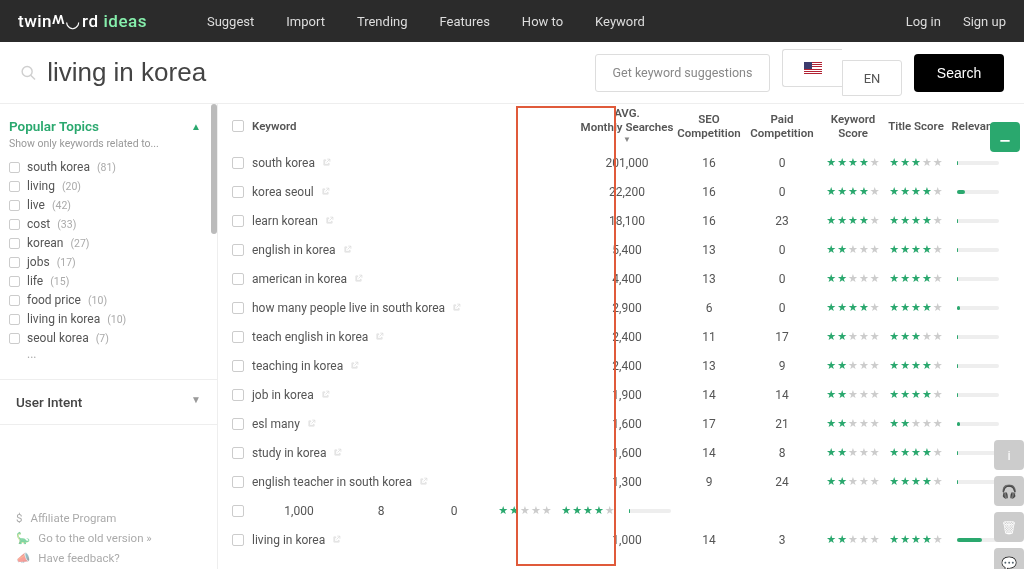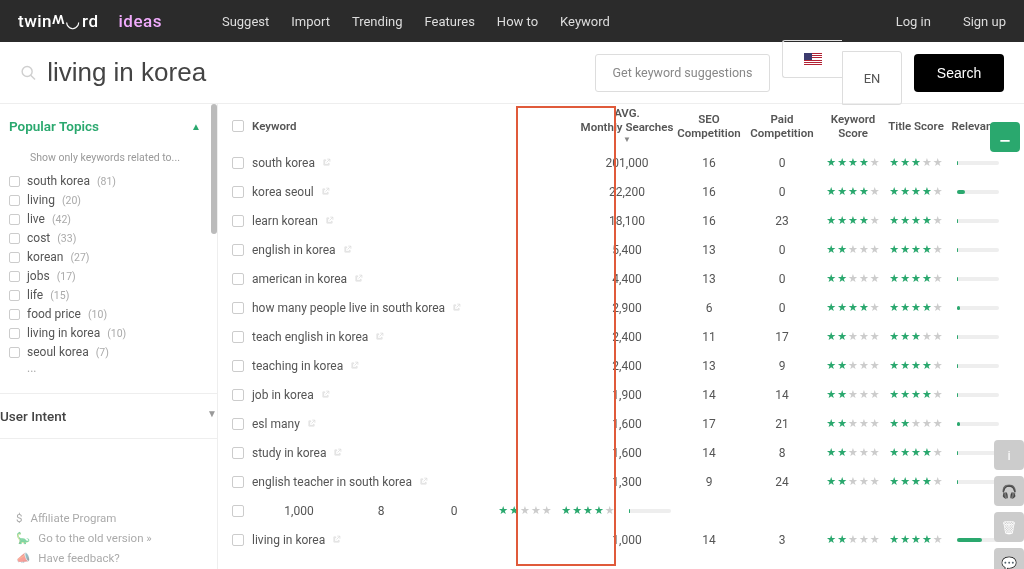--- a/index.html
+++ b/index.html
@@ -2,55 +2,55 @@
 <html><head>
 <meta charset="utf-8">
 <style>
 * { margin: 0; padding: 0; box-sizing: border-box; }
 body { font-family: -apple-system, BlinkMacSystemFont, "Segoe UI", Roboto, Arial, sans-serif; font-size: 13px; color: #333; background: #fff; width: 1024px; height: 569px; overflow: hidden; position: relative; }
 
 
 .topnav { background: #2b2b2b; color: #ddd; height: 42px; display: flex; align-items: center; padding: 0 18px; }
 .logo { font-size: 17px; font-weight: 500; color: #fff; letter-spacing: .5px; }
 .logo .w { display:inline-block; transform: scaleY(-1); }
-.logo .ideas { color: #f0abfc; margin-left: 20px; }
-.navlinks { display: flex; gap: 22px; margin-left: 60px; font-size: 13px; }
+.logo .ideas { color: #86efac; margin-left: 5px; }
+.navlinks { display: flex; gap: 32px; margin-left: 60px; font-size: 13px; }
 .navlinks span { color: #ddd; cursor: pointer; }
 .spacer { flex: 1; }
-.authlinks { display: flex; gap: 32px; font-size: 13px; }
+.authlinks { display: flex; gap: 22px; font-size: 13px; }
 .authlinks span { color: #ddd; cursor: pointer; }
 
 
 .searchbar { height: 62px; border-bottom: 1px solid #eee; display: flex; align-items: center; padding: 0 20px; gap: 12px; }
 .searchwrap { flex: 1; display: flex; align-items: center; gap: 10px; }
 .searchicon { width: 18px; height: 18px; opacity: .4; }
 .searchinput { border: none; outline: none; font-size: 26px; color: #444; font-weight: 300; width: 100%; }
 .sugg { border: 1px solid #ddd; height: 38px; width: 175px; display: flex; align-items: center; justify-content: center; color: #888; font-size: 12.5px; border-radius: 3px; }
 .flagbox { border: 1px solid #ddd; height: 38px; width: 60px; display: flex; align-items: center; justify-content: center; border-radius: 3px 0 0 3px; border-right: none; }
-.langbox { border: 1px solid #ddd; height: 54px; width: 60px; display: flex; align-items: center; justify-content: center; color: #555; font-size: 13px; border-radius: 0 3px 3px 0; margin-top: 11px; }
+.langbox { border: 1px solid #ddd; height: 36px; width: 60px; display: flex; align-items: center; justify-content: center; color: #555; font-size: 13px; border-radius: 0 3px 3px 0; margin-top: 11px; }
 .flag { width: 18px; height: 12px; background: linear-gradient(to bottom, #b22234 7.7%, #fff 7.7% 15.4%, #b22234 15.4% 23.1%, #fff 23.1% 30.8%, #b22234 30.8% 38.5%, #fff 38.5% 46.2%, #b22234 46.2% 53.9%, #fff 53.9% 61.5%, #b22234 61.5% 69.2%, #fff 69.2% 76.9%, #b22234 76.9% 84.6%, #fff 84.6% 92.3%, #b22234 92.3%); position: relative; }
 .flag::before { content:''; position:absolute; top:0; left:0; width:8px; height:6.5px; background:#3c3b6e; }
 .searchbtn { background: #000000; color: #fff; height: 38px; width: 90px; border: none; border-radius: 4px; font-size: 14px; cursor: pointer; }
 
 
 .main { display: flex; height: calc(569px - 104px); }
 
 
 .sidebar { width: 218px; border-right: 1px solid #eee; position: relative; display:flex; flex-direction:column; }
 .scrollthumb { position:absolute; right:0; top:0; width:6px; height:130px; background:#bbb; border-radius:3px; }
 .sidepad { padding: 14px 16px 0 9px; }
 .popular { color: #2aa86e; font-size: 13.5px; font-weight: 600; display:flex; justify-content:space-between; align-items:center; }
 .popular .caret { color:#2aa86e; font-size:10px; }
-.subtext { color: #999; font-size: 10.5px; margin-top: 17px; text-align: center; }
+.subtext { color: #999; font-size: 10.5px; margin-top: 3px; }
 .topiclist { margin-top: 10px; display: flex; flex-direction: column; gap: 5px; }
 .topic { display: flex; align-items: center; gap: 7px; color: #555; font-size: 12px; }
 .topic .cb { width: 11px; height: 11px; border: 1px solid #ccc; border-radius: 2px; flex-shrink:0; }
 .topic .cnt { color: #aaa; font-size: 10.5px; }
 .dots { color:#aaa; margin-left:18px; margin-top:2px; font-size:12px;}
-.intent { border-top:1px solid #eee; border-bottom:1px solid #eee; padding:14px 0; margin-top:18px; font-size:13.5px; color:#444; font-weight:500; display:flex; justify-content:space-between; }
+.intent { border-top:1px solid #eee; border-bottom:1px solid #eee; padding:14px 16px; margin-top:18px; font-size:13.5px; color:#444; font-weight:500; display:flex; justify-content:space-between; }
 .intent .caret{ color:#999; font-size:10px; }
 .footerlinks { position:absolute; bottom:0; left:0; right:0; padding:8px 16px 4px; display:flex; flex-direction:column; gap:6px; opacity:.5; font-size:11.5px; color:#555; }
 .footerlinks div{ display:flex; gap:8px; align-items:center; }
 
 
 .content { flex: 1; overflow: hidden; position:relative; }
 .theadrow { display: flex; align-items: center; height: 44px; padding: 0 14px; font-size: 11.5px; color: #555; font-weight: 600; }
 .col-cb { width: 20px; }
 .cbx { width:12px; height:12px; border:1px solid #ccc; border-radius:2px; }
 .col-kw { flex: 1; text-align:left; }

